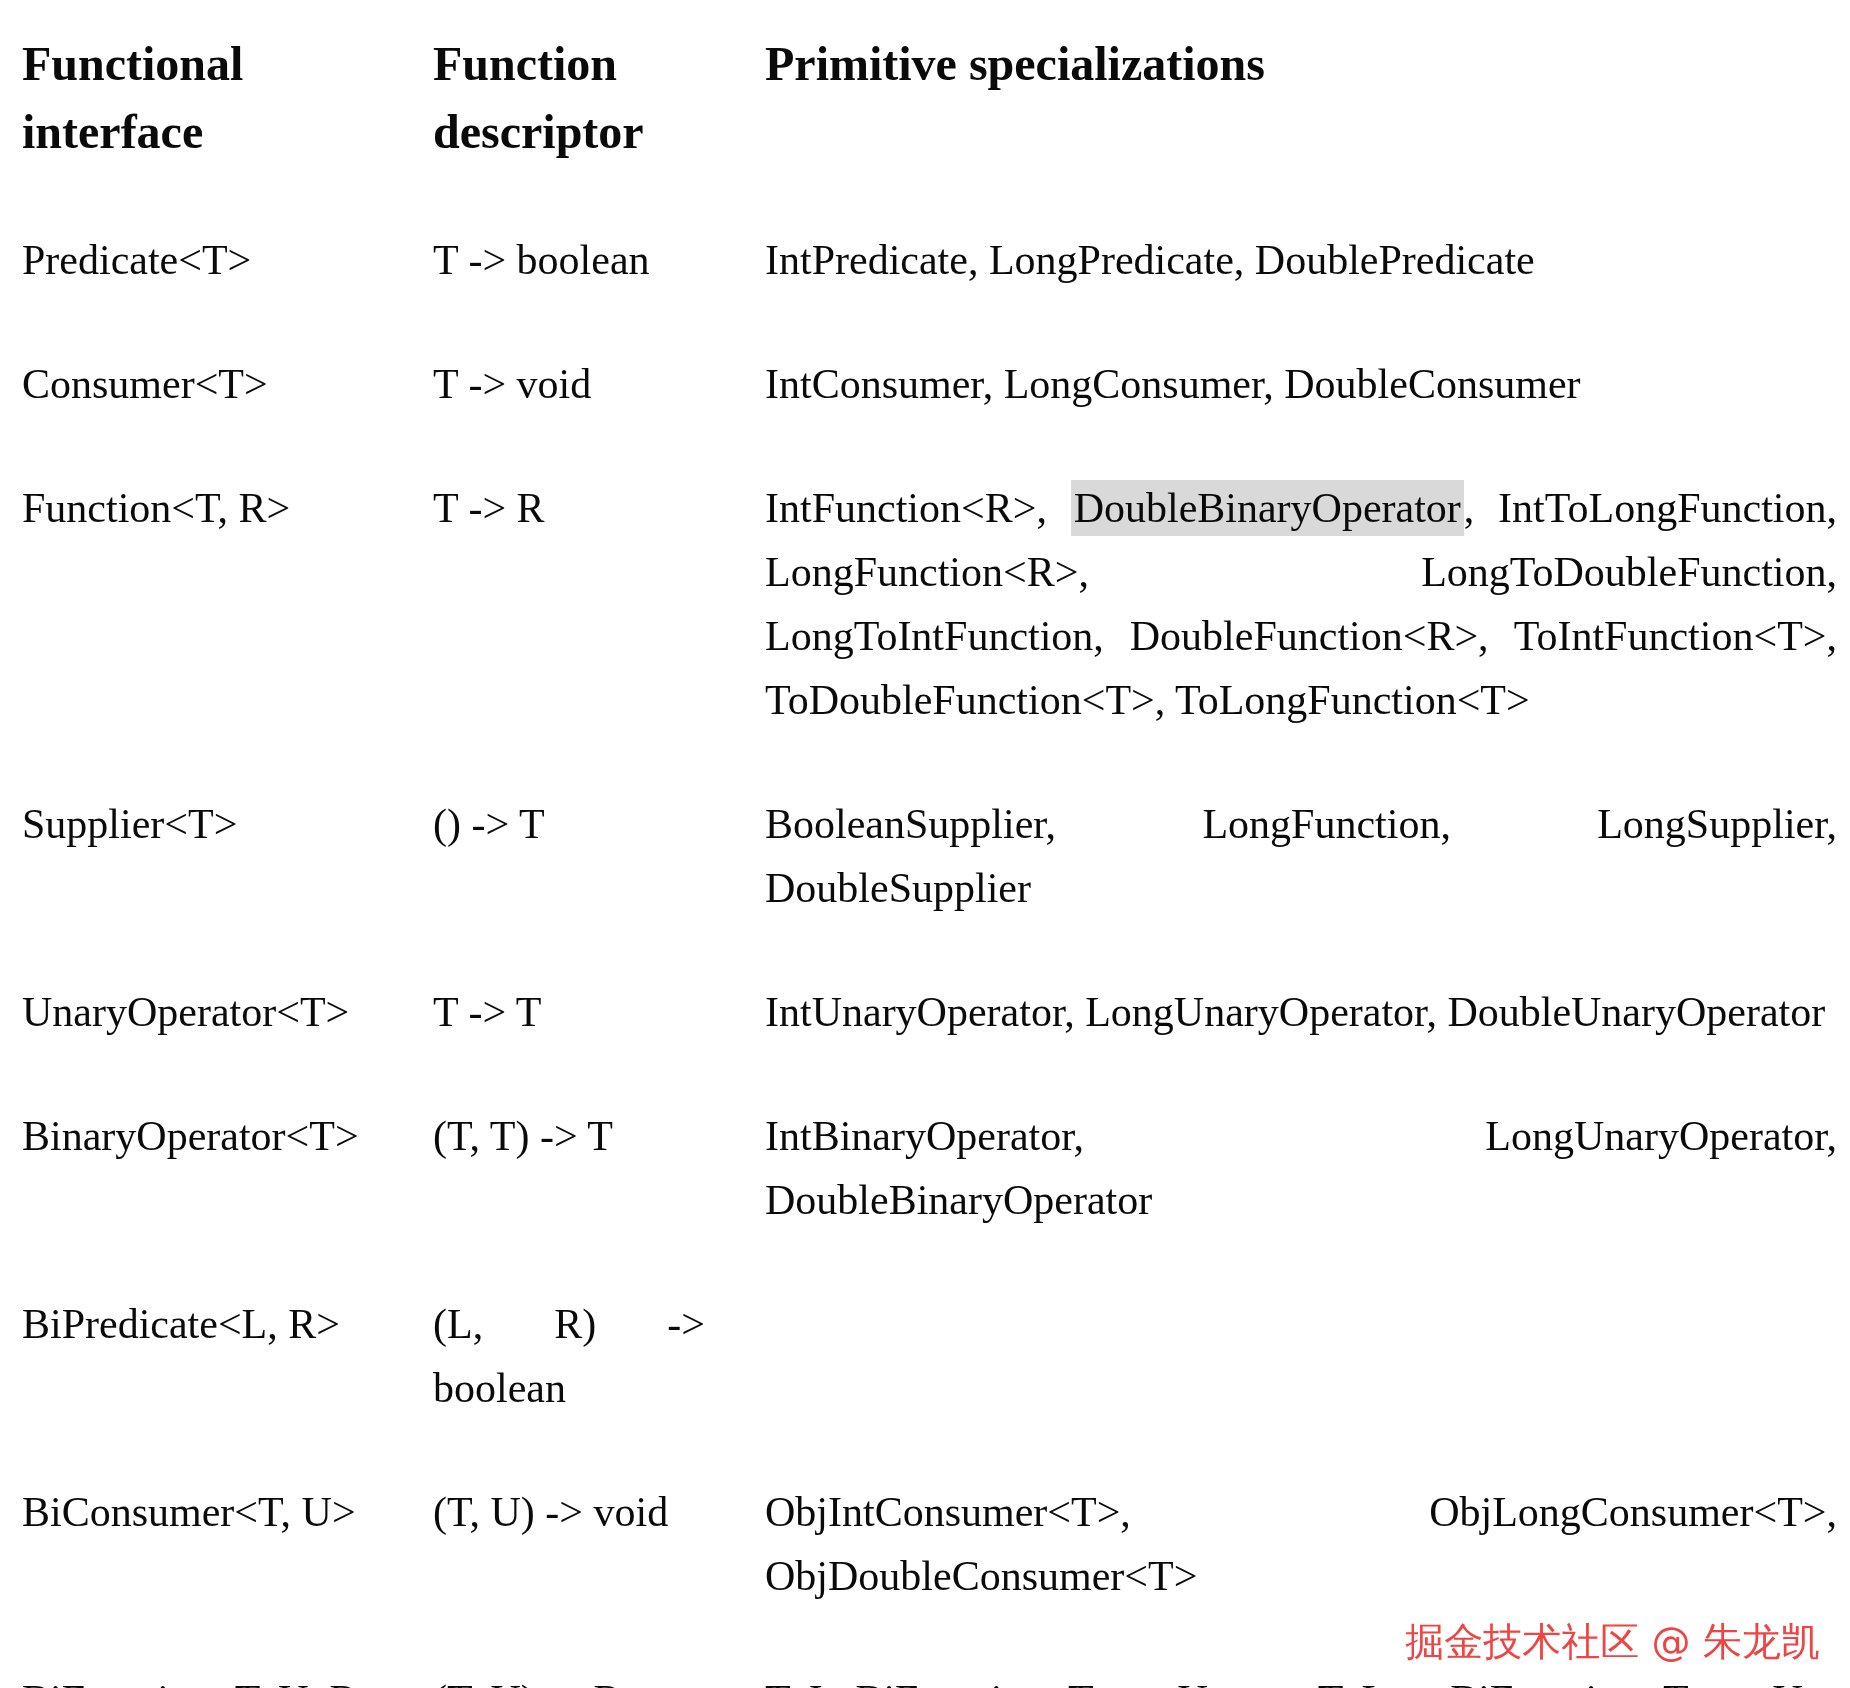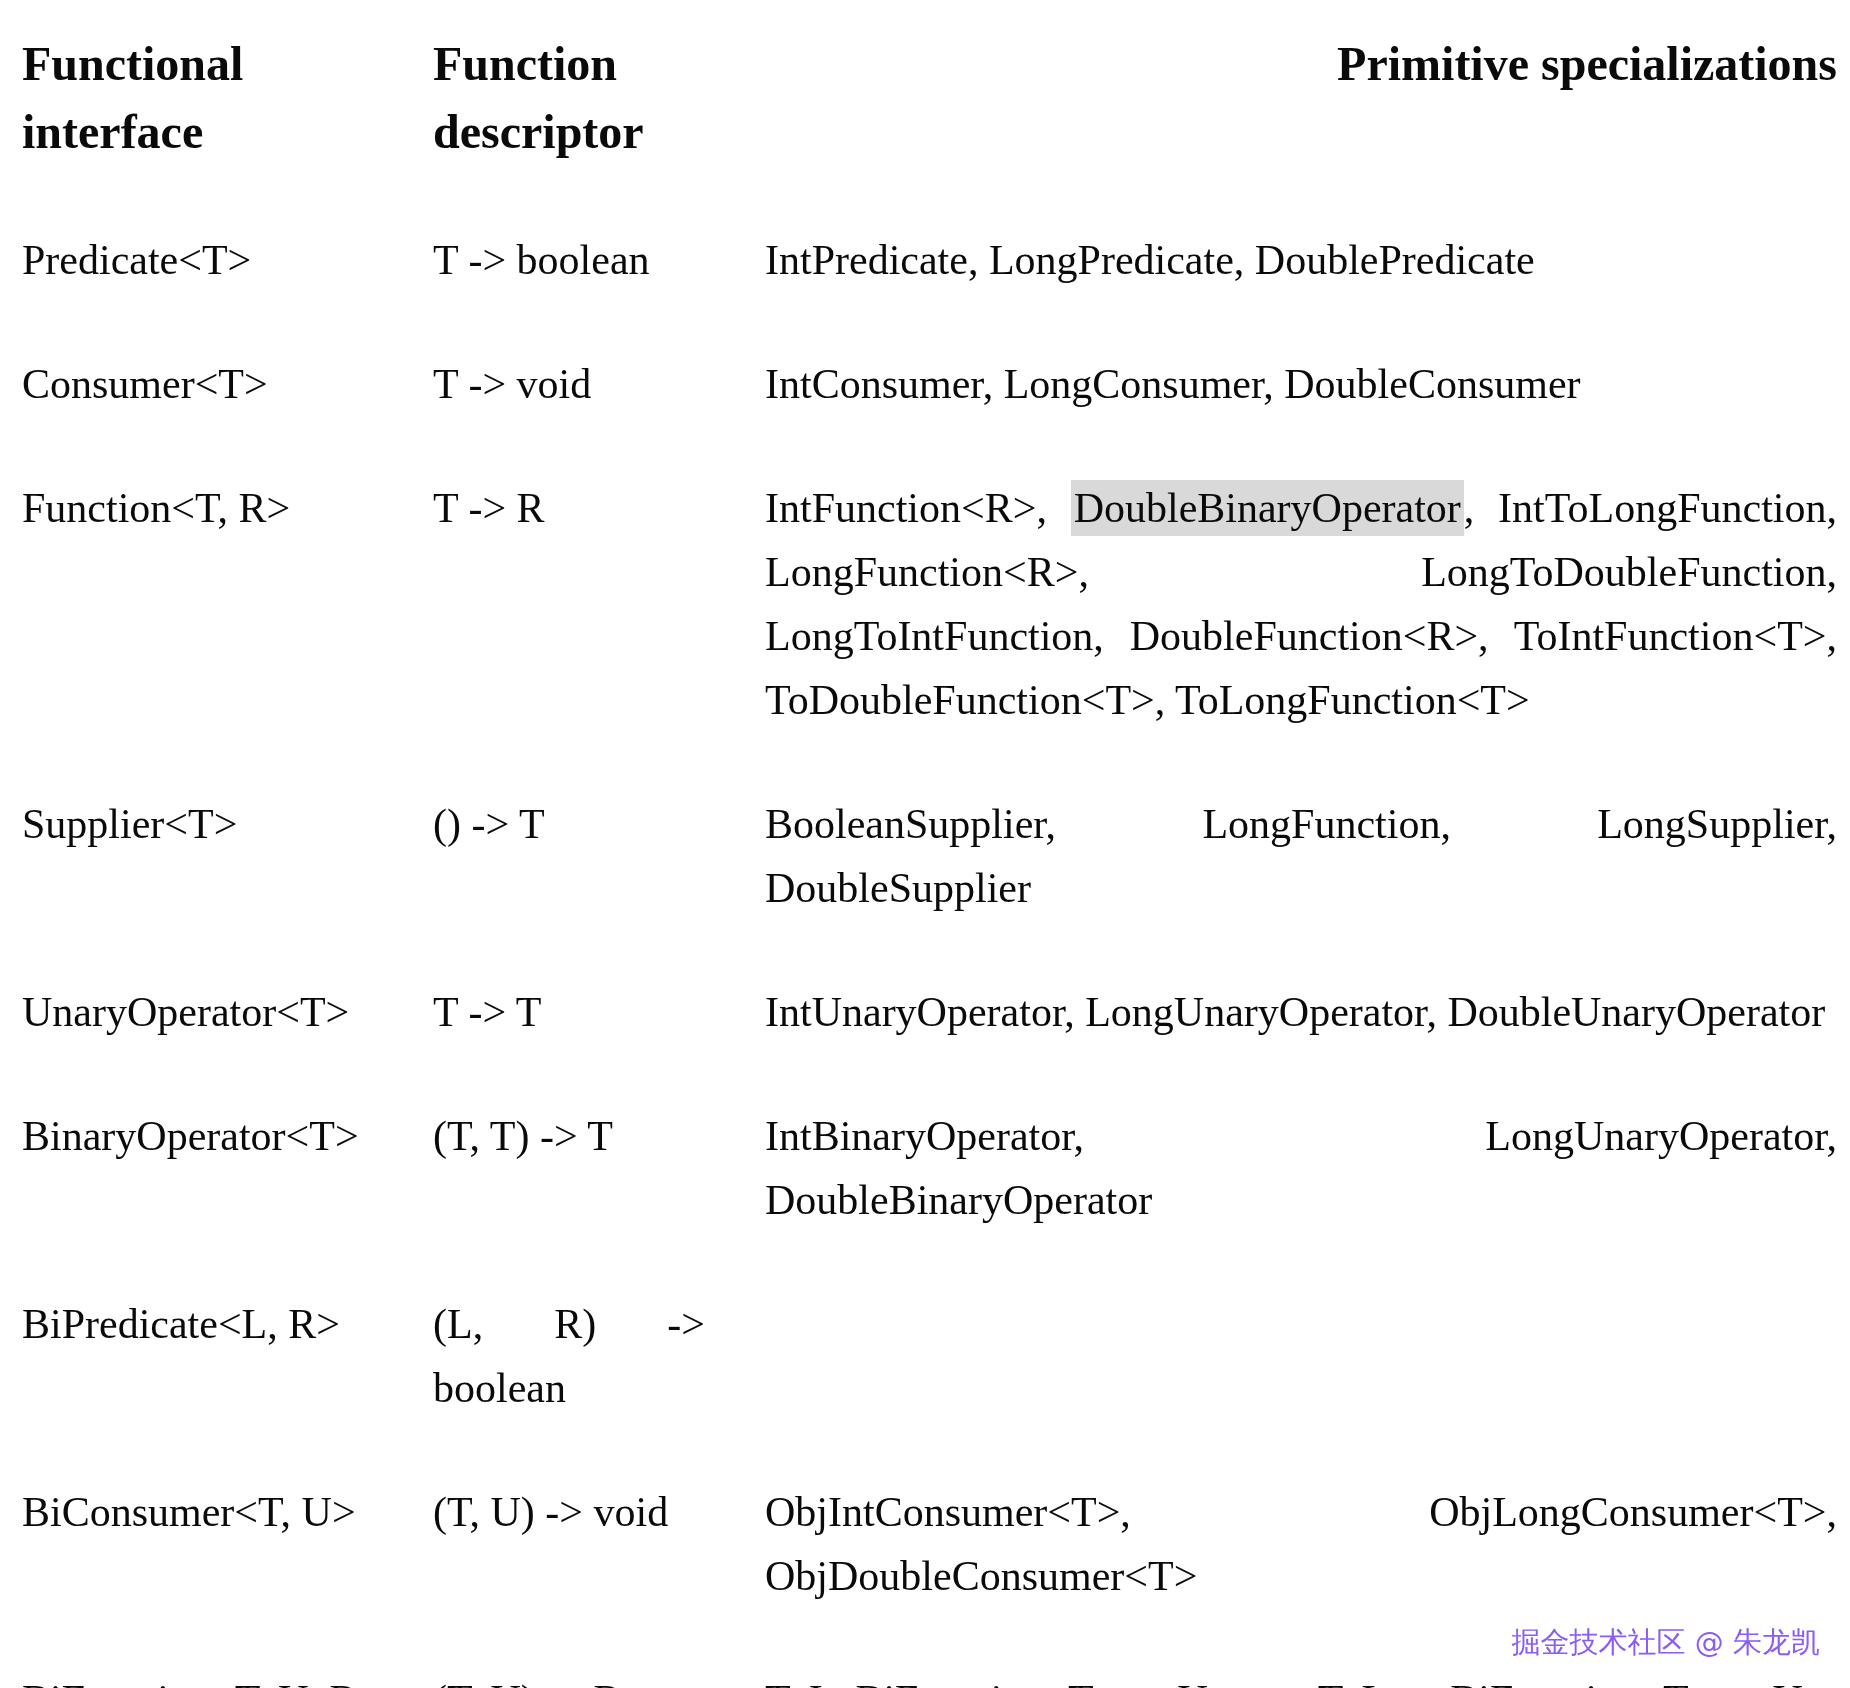--- a/index.html
+++ b/index.html
@@ -23,42 +23,42 @@
   col.c2 { width: 332px; }
   col.c3 { width: 1072px; }
   th {
     font-size: 48px;
     line-height: 68px;
     font-weight: bold;
     text-align: left;
     vertical-align: top;
     padding: 0 30px 62px 0;
   }
-  th.h3 { padding-right: 0; text-align: right; }
+  th.h3 { padding-right: 0; }
   td {
     font-size: 42px;
     line-height: 64px;
     vertical-align: top;
     padding: 0 0 60px 0;
   }
   td.col1 { padding-right: 30px; }
   td.col2 { padding-right: 60px; text-align: justify; }
   td.col3 { text-align: justify; }
   tr:last-child td { padding-bottom: 0; }
   .hl {
     background: #d9d9d9;
     padding: 5px 3px;
   }
   .watermark {
     position: absolute;
     top: 1622px;
     right: 30px;
-    font-size: 29px;
+    font-size: 39px;
     line-height: 40px;
-    color: #8b5cf6;
+    color: #ef4444;
     text-shadow: 1px 1px 0 #ffffff;
     font-family: "DejaVu Sans", "Liberation Sans", sans-serif;
     white-space: nowrap;
   }
 </style>
 </head>
 <body>
 
 <div class="page">
   <table class="fn-table">

